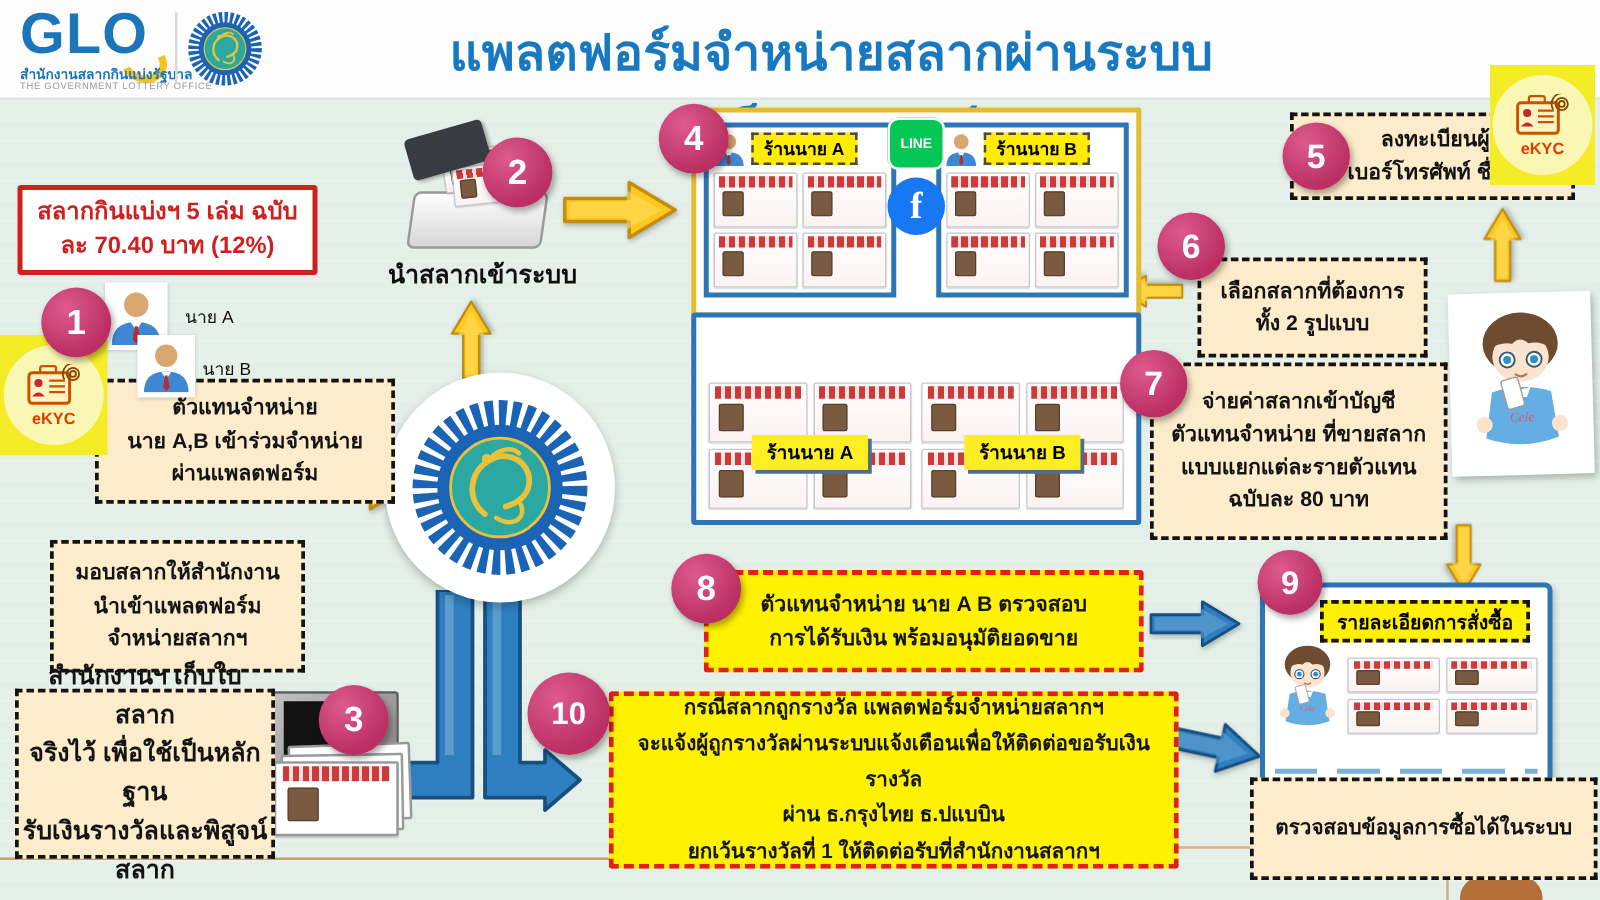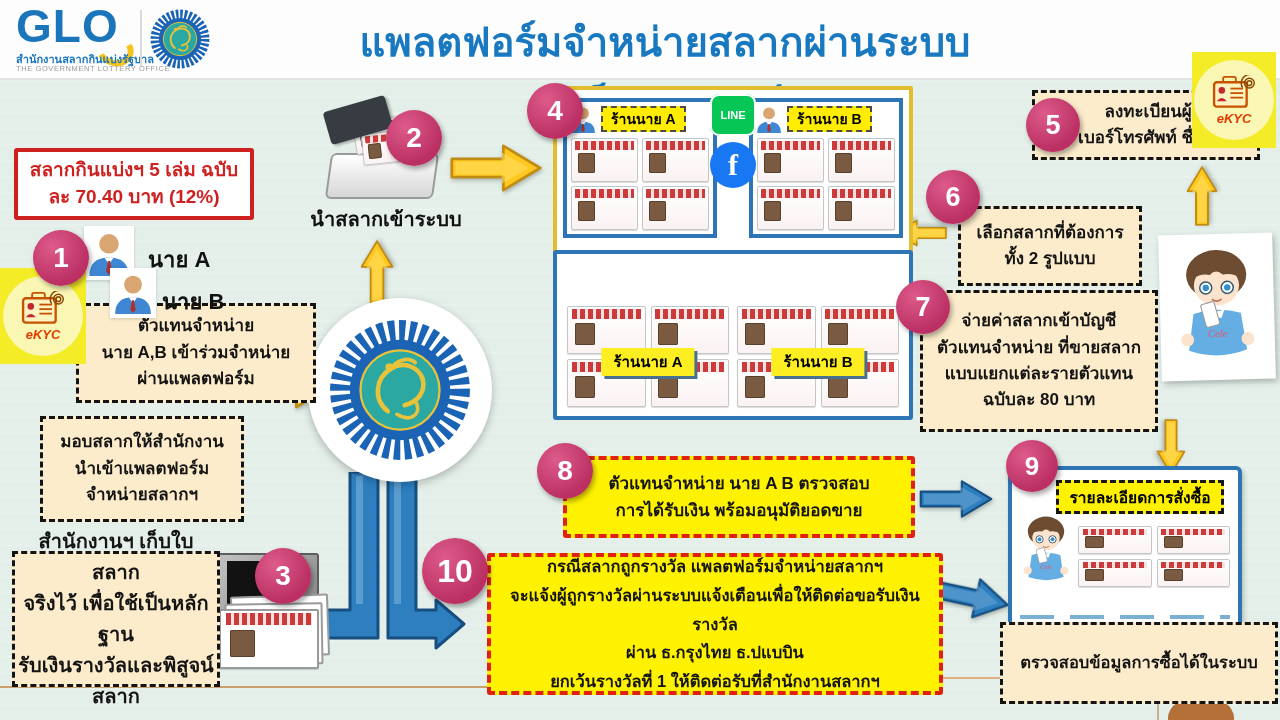--- a/index.html
+++ b/index.html
@@ -23,23 +23,23 @@
   .dash-box{background:#fceccb;border:3px dashed #141414;color:#141414;font-weight:600;
        display:flex;flex-direction:column;align-items:center;justify-content:center;
        text-align:center;font-size:17px;line-height:1.55;z-index:20;}
   .ybox{background:#fff200;border:4px dashed #e02010;color:#141414;font-weight:600;
        display:flex;flex-direction:column;align-items:center;justify-content:center;
        text-align:center;font-size:17px;line-height:1.6;z-index:20;border-radius:3px;}
   .price{left:14px;top:148px;width:232px;height:64px;background:#fff;border:4px solid #cf2020;border-radius:3px;
        color:#cf2020;font-weight:bold;font-size:19px;display:flex;flex-direction:column;align-items:center;justify-content:center;line-height:1.4;z-index:20;}
   .ekyc{background:#f4ec27;display:flex;align-items:center;justify-content:center;z-index:25;}
   .ekyc .disc{width:80px;height:80px;border-radius:50%;background:#faf6b4;display:flex;flex-direction:column;align-items:center;justify-content:center;}
-  .ekyc .lbl{color:#e03c00;font-weight:bold;font-size:13px;margin-top:-2px;font-style:italic;}
+  .ekyc .lbl{color:#e03c00;font-weight:bold;font-size:13px;margin-top:-2px;}
   .whitecard{background:#fff;box-shadow:0 1px 3px rgba(0,0,0,.18);}
-  .actor-lbl{font-size:22px;color:#111;font-weight:700;z-index:22;}
+  .actor-lbl{font-size:14px;color:#111;font-weight:400;z-index:22;}
   
   .box4{left:553px;top:86px;width:352px;height:160px;background:#fff;border:4px solid #e3bd30;border-radius:2px;z-index:15;}
   .subshop{position:absolute;top:8px;width:154px;height:140px;border:4px solid #2e75b6;background:#fff;box-sizing:border-box;}
   .subshop .hd{display:flex;align-items:center;gap:4px;padding:3px 2px;}
   .shop-lbl{background:#ffec00;border:2px dashed #4a4a4a;padding:0 8px;font-size:14px;font-weight:bold;white-space:nowrap;}
   .tgrid{display:grid;grid-template-columns:repeat(2,1fr);gap:4px;padding:2px 4px;}
   .tkt{background:linear-gradient(#ffffff,#fbf2f2);border:1px solid #c6c6c6;border-radius:2px;position:relative;overflow:hidden;box-shadow:0 1px 1px rgba(0,0,0,.15);}
   .tkt::before{content:"";position:absolute;top:2px;left:5%;right:5%;height:22%;
        background:repeating-linear-gradient(90deg,#cc3a3a 0 5px,#f4e2e2 5px 8px);}
   .tkt::after{content:"";position:absolute;left:9%;top:34%;width:26%;height:48%;background:#7a5a40;box-shadow:inset 0 0 0 1px #57402c;border-radius:2px;}
@@ -195,21 +195,21 @@
       </svg>
   </div>
   <div class="abs actor-lbl" style="left:162px;top:284px">นาย B</div>
 
   <div class="abs dash-box" style="left:76px;top:303px;width:234px;height:94px">
     <div>ตัวแทนจำหน่าย</div>
     <div>นาย A,B เข้าร่วมจำหน่าย</div>
     <div>ผ่านแพลตฟอร์ม</div>
   </div>
 
-  <div class="abs dash-box" style="left:40px;top:416px;width:198px;height:100px">
+  <div class="abs dash-box" style="left:40px;top:432px;width:198px;height:100px">
     <div>มอบสลากให้สำนักงาน</div>
     <div>นำเข้าแพลตฟอร์ม</div>
     <div>จำหน่ายสลากฯ</div>
   </div>
 
   <div class="abs dash-box" style="left:12px;top:551px;width:202px;height:130px;font-size:20px">
     <div>สำนักงานฯ เก็บใบสลาก</div>
     <div>จริงไว้ เพื่อใช้เป็นหลักฐาน</div>
     <div>รับเงินรางวัลและพิสูจน์</div>
     <div>สลาก</div>
@@ -358,21 +358,21 @@
     <rect x="94" y="4" width="7" height="128" fill="#6fa9d6" opacity=".7"></rect>
     <rect x="132" y="4" width="7" height="128" fill="#6fa9d6" opacity=".7"></rect>
   </svg>
 
   <div class="abs ybox" style="left:487px;top:553px;width:448px;height:134px;font-size:16.5px;line-height:1.75">
     <div>กรณีสลากถูกรางวัล แพลตฟอร์มจำหน่ายสลากฯ</div>
     <div>จะแจ้งผู้ถูกรางวัลผ่านระบบแจ้งเตือนเพื่อให้ติดต่อขอรับเงินรางวัล</div>
     <div>ผ่าน ธ.กรุงไทย ธ.ปแบบิน</div>
     <div>ยกเว้นรางวัลที่ 1 ให้ติดต่อรับที่สำนักงานสลากฯ</div>
   </div>
-  <div class="abs num" style="left:422px;top:538px;width:66px;height:66px;font-size:32px">10</div>
+  <div class="abs num" style="left:422px;top:538px;width:66px;height:66px;font-size:25px">10</div>
   <svg class="abs arr" style="left:930px;top:570px;transform:rotate(12deg)" width="80" height="54">
       <use href="#arrow-b"></use>
     </svg>
 
   <div class="abs num" style="left:1006px;top:440px;width:52px;height:52px;font-size:26px">9</div>
   <div class="abs p9">
     <svg class="abs" style="left:8px;top:-12px" width="30" height="30">
         <use href="#emblem"></use>
       </svg>
     <div class="p9-lbl">รายละเอียดการสั่งซื้อ</div>

